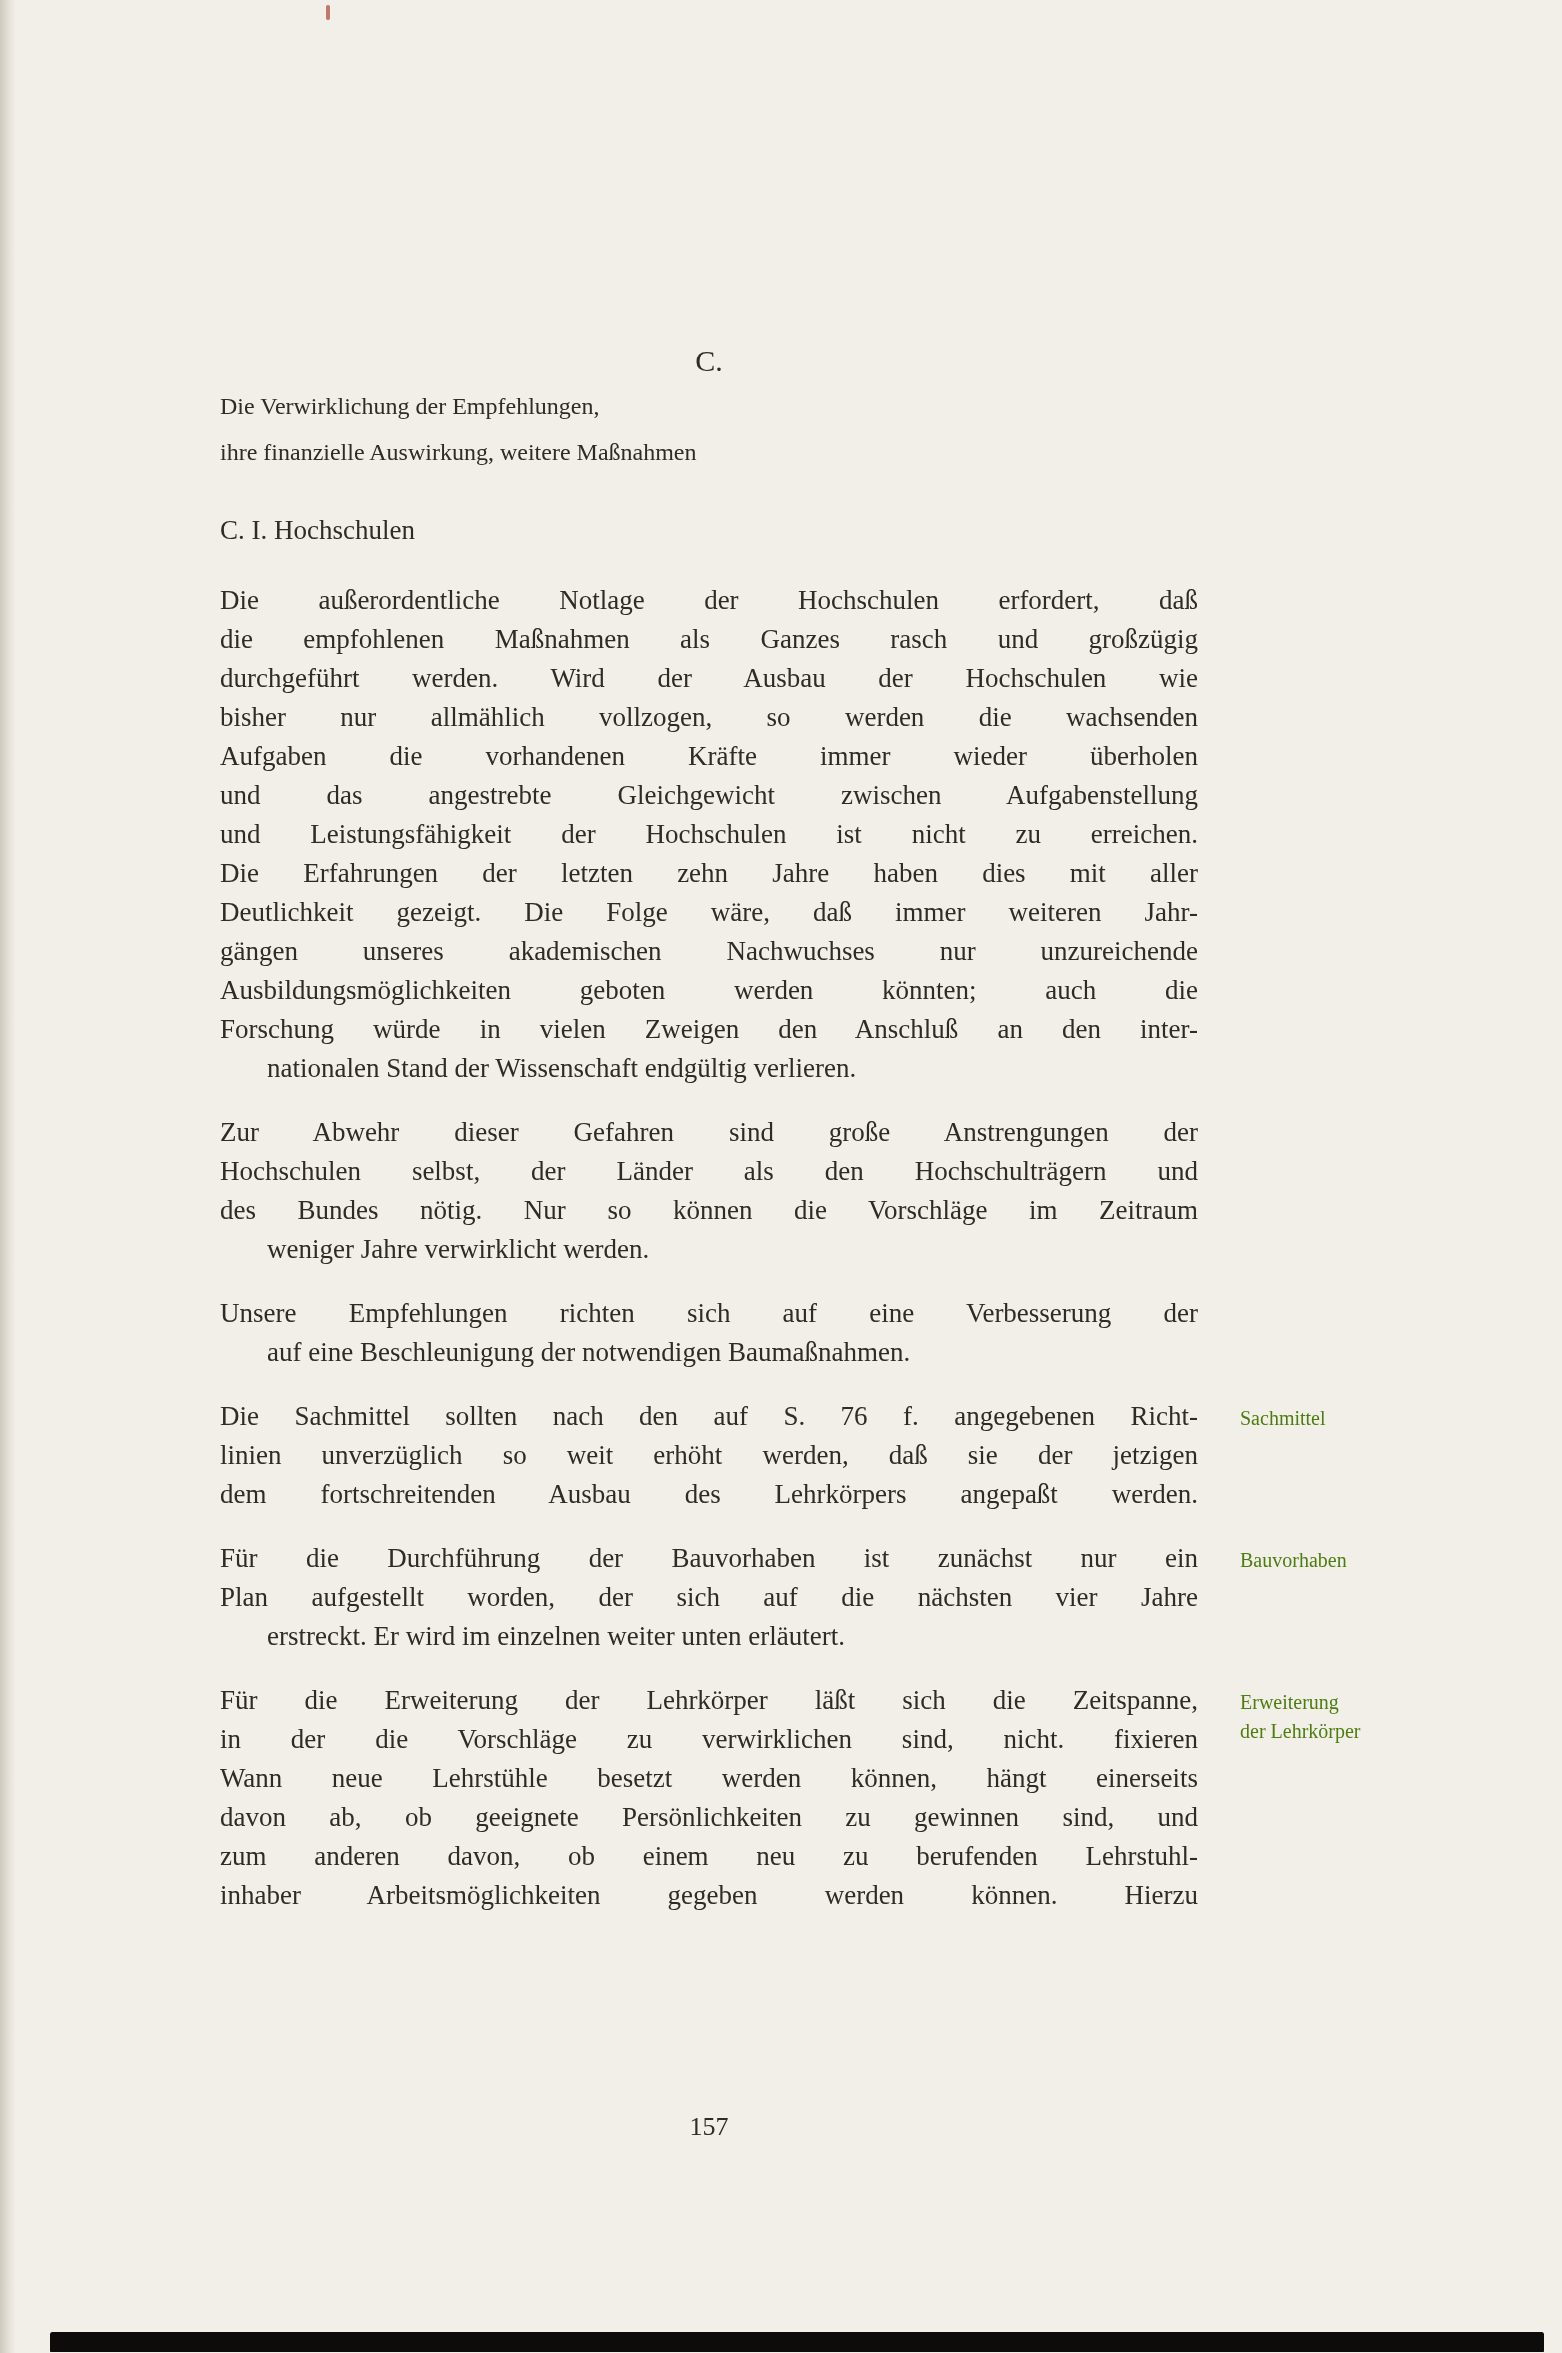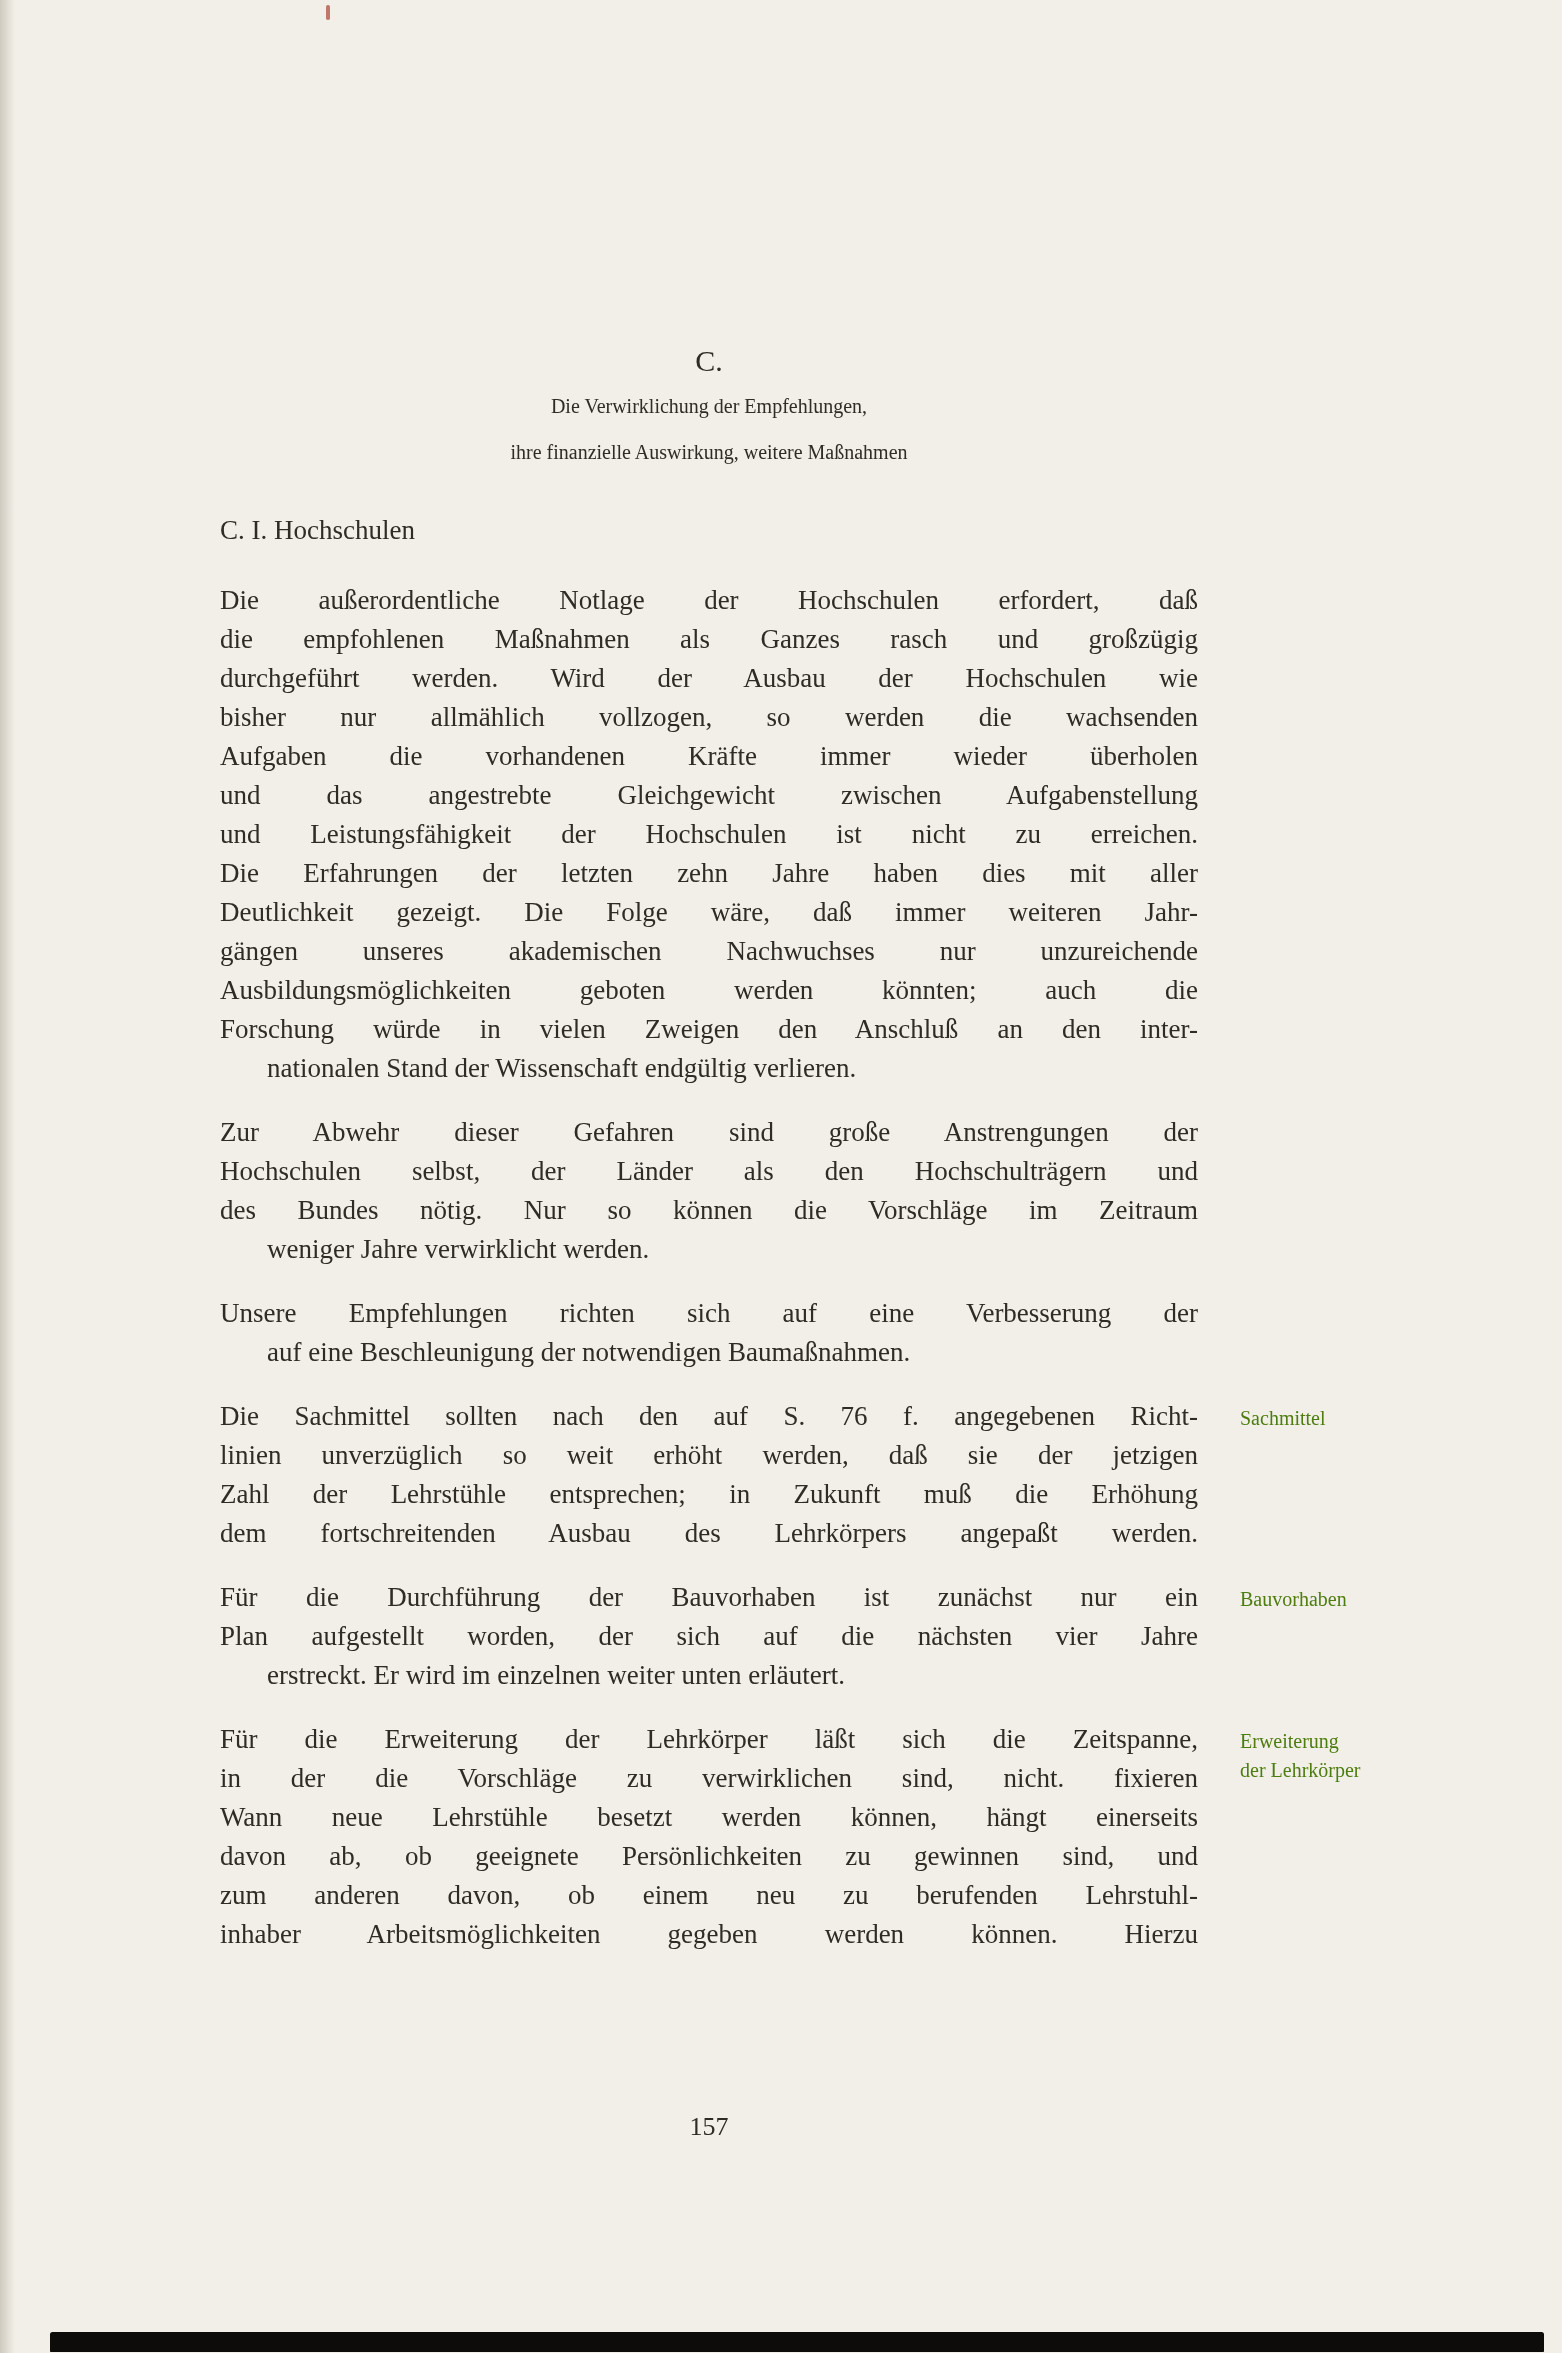--- a/index.html
+++ b/index.html
@@ -30,21 +30,21 @@
   }
 
   .content {
     position: absolute; left: 220px; top: 339px; width: 978px;
   }
 
   .heading-letter {
     text-align: center; font-size: 30px; line-height: 44px;
   }
   .title-line {
-    text-align: center; font-size: 20px; line-height: 46px;
+    text-align: left; font-size: 24px; line-height: 46px;
   }
   .section-heading {
     margin-top: 37px; font-size: 27px; line-height: 37px;
   }
 
   .para { position: relative; margin-top: 25px; font-size: 27px; }
   .para.first { margin-top: 32px; }
 
   .line {
     line-height: 39px;
@@ -110,21 +110,20 @@
       <div class="line">Unsere Empfehlungen richten sich auf eine Verbesserung der</div>
       <div class="line last">auf eine Beschleunigung der notwendigen Baumaßnahmen.</div>
     </div>
 
     <div class="para">
       <div class="margin-note">
         <span class="note-line">Sachmittel</span>
       </div>
       <div class="line">Die Sachmittel sollten nach den auf S. 76 f. angegebenen Richt-</div>
       <div class="line">linien unverzüglich so weit erhöht werden, daß sie der jetzigen</div>
-      <div class="line">Zahl der Lehrstühle entsprechen; in Zukunft muß die Erhöhung</div>
       <div class="line">dem fortschreitenden Ausbau des Lehrkörpers angepaßt werden.</div>
     </div>
 
     <div class="para">
       <div class="margin-note">
         <span class="note-line">Bauvorhaben</span>
       </div>
       <div class="line">Für die Durchführung der Bauvorhaben ist zunächst nur ein</div>
       <div class="line">Plan aufgestellt worden, der sich auf die nächsten vier Jahre</div>
       <div class="line last">erstreckt. Er wird im einzelnen weiter unten erläutert.</div>

